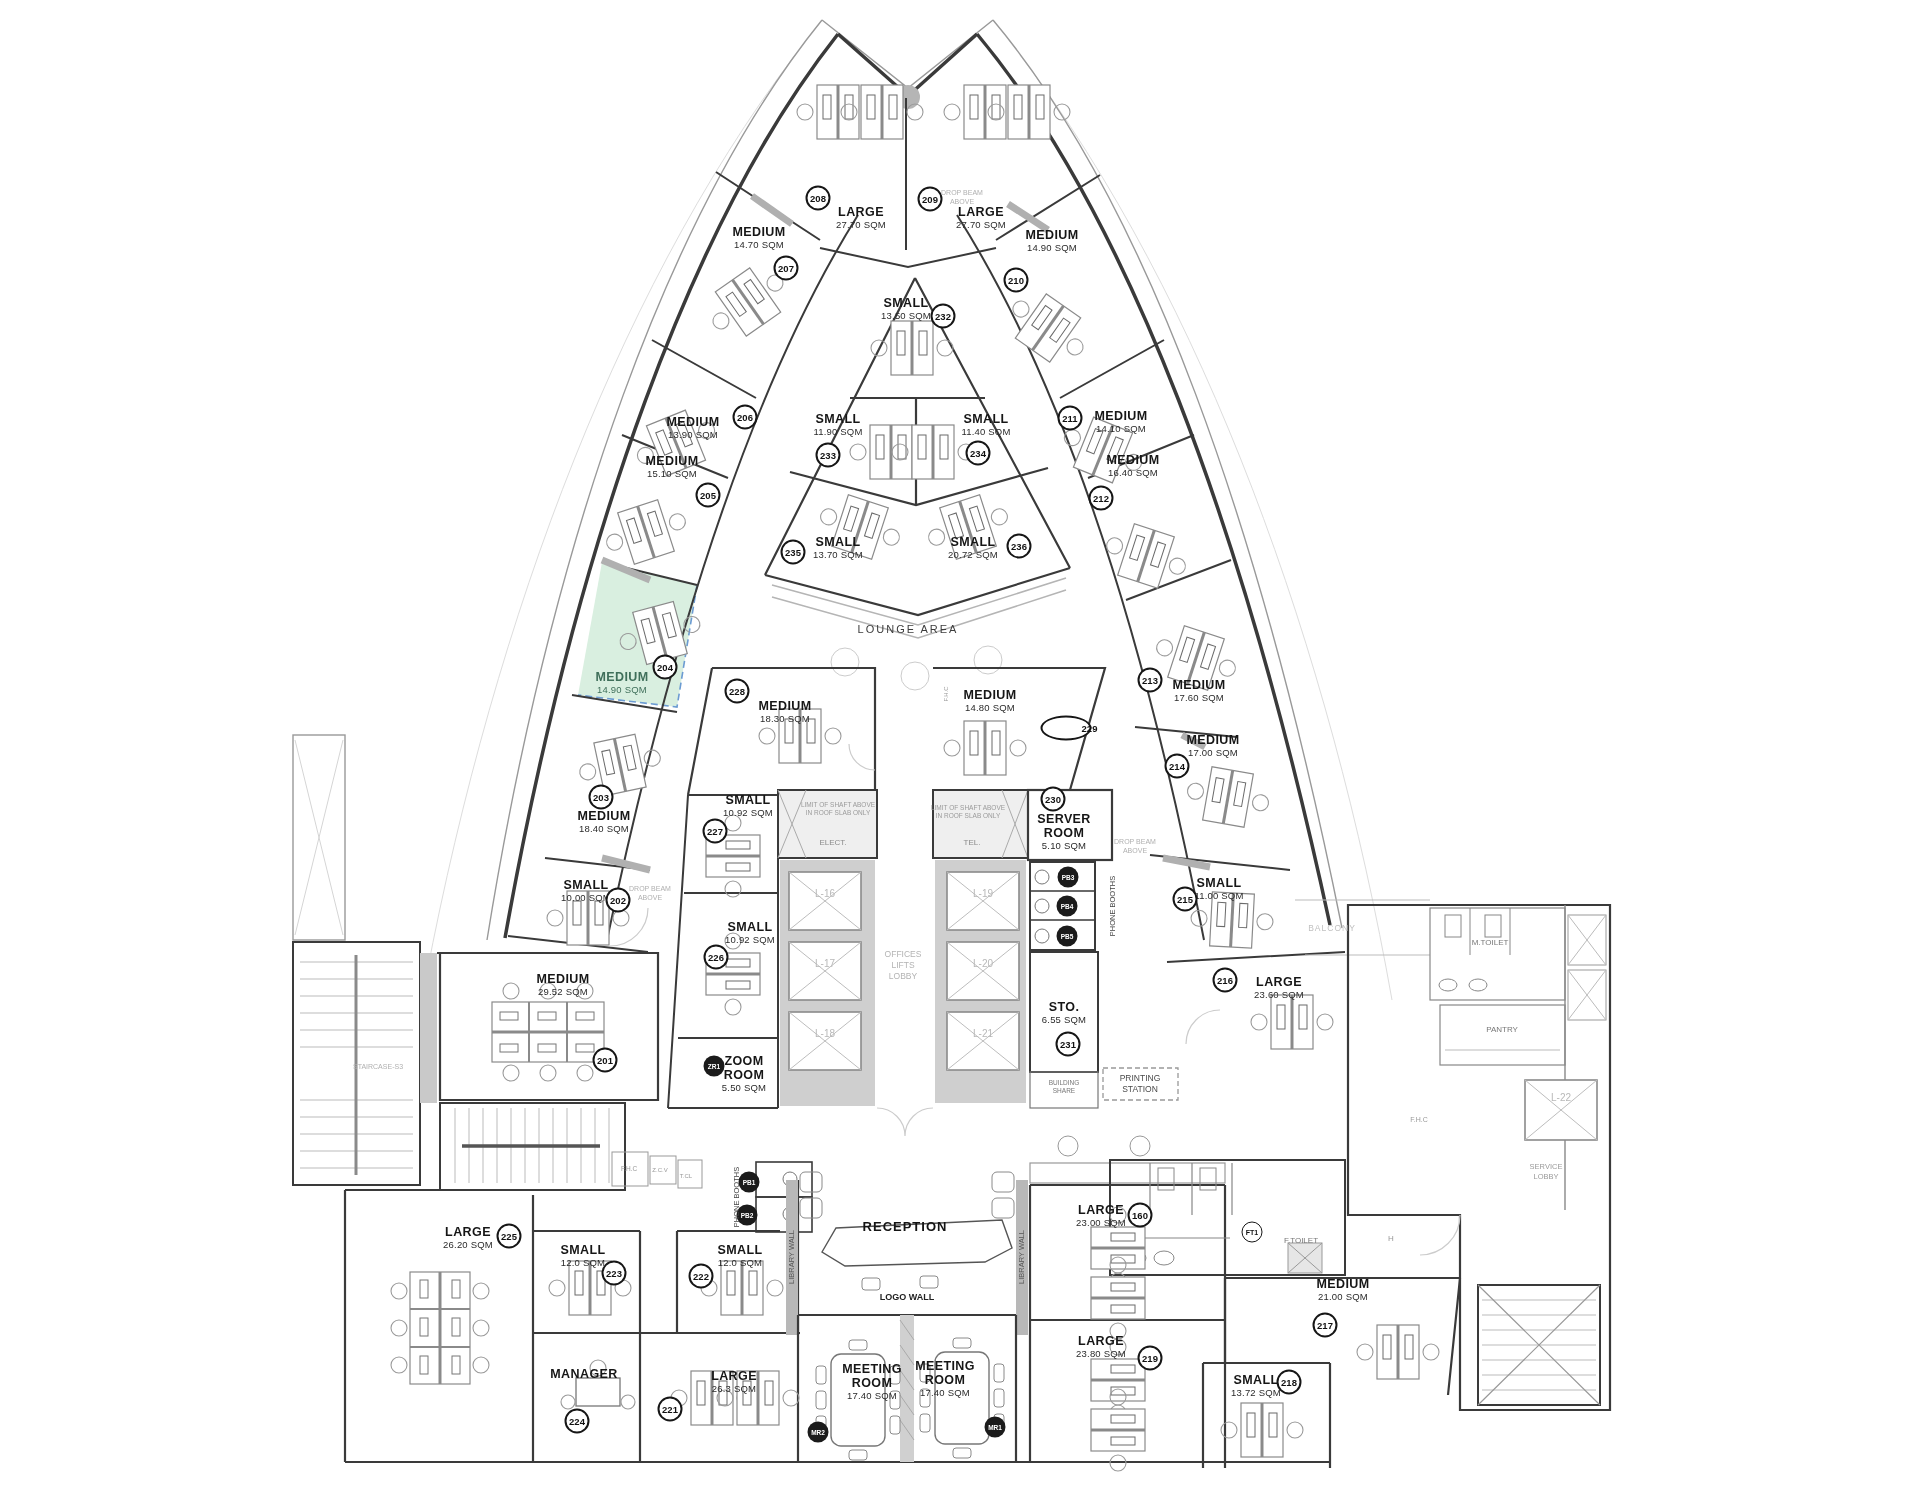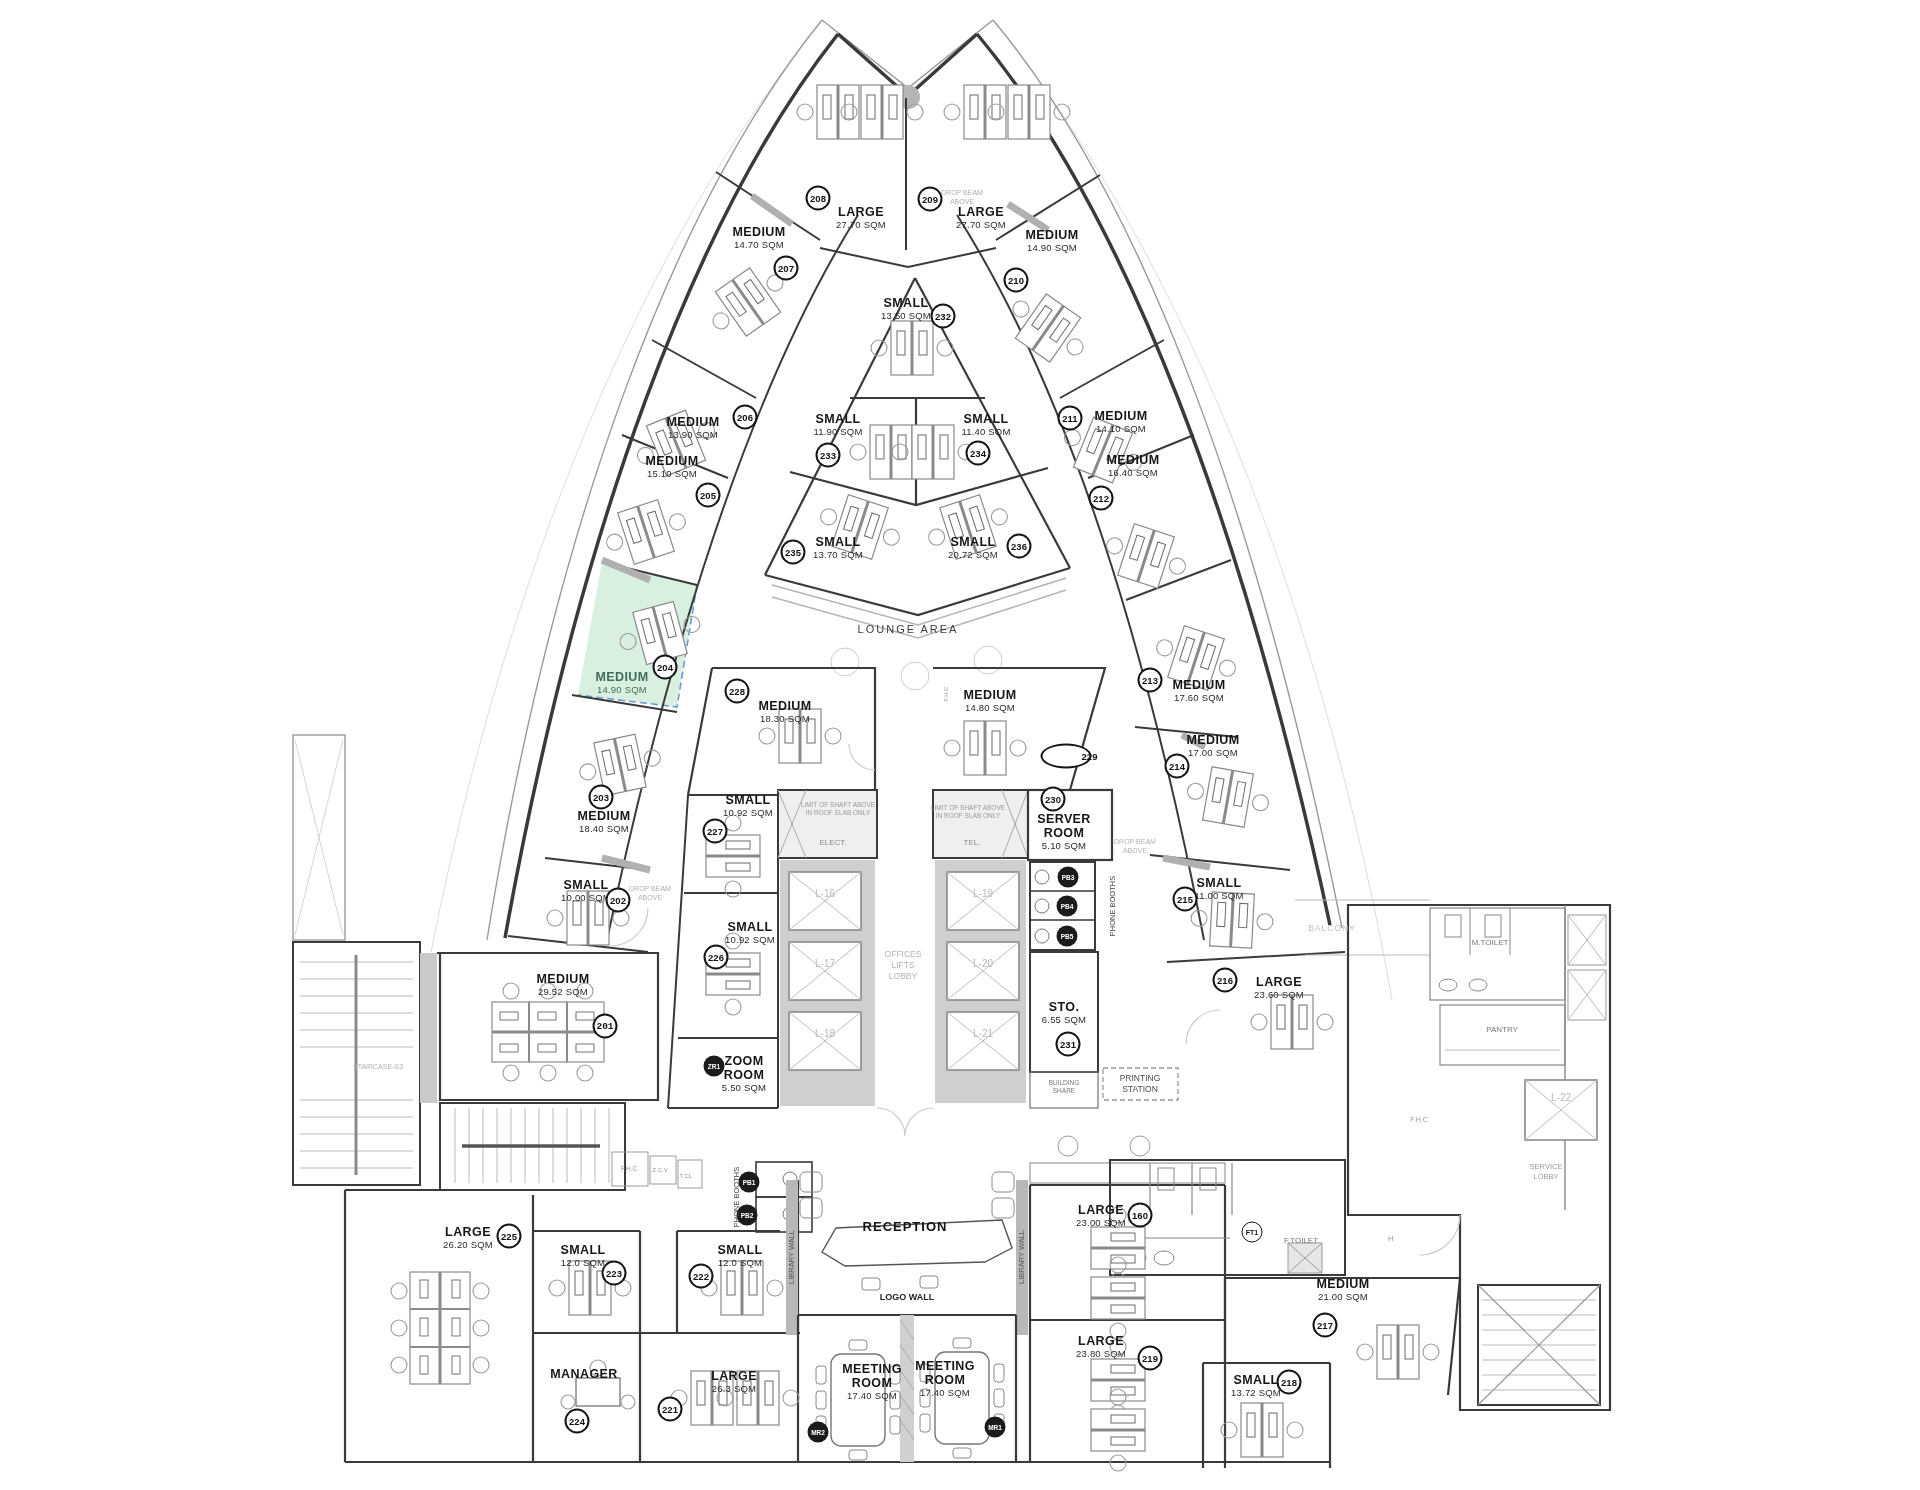--- a/index.html
+++ b/index.html
@@ -323,21 +323,21 @@
       <div class="num" style="left: 1150px; top: 680px; transform: translate(-50%, -50%);">213</div>
       <div class="lbl" style="left: 785px; top: 712px; transform: translate(-50%, -50%);">
         <div class="rname">MEDIUM</div>
         <div class="rarea">18.30 SQM</div>
       </div>
       <div class="num" style="left: 737px; top: 691px; transform: translate(-50%, -50%);">228</div>
       <div class="lbl" style="left: 990px; top: 701px; transform: translate(-50%, -50%);">
         <div class="rname">MEDIUM</div>
         <div class="rarea">14.80 SQM</div>
       </div>
-      <div class="num" style="left: 1066px; top: 756px; transform: translate(-50%, -50%); padding-left: 47px;">229</div>
+      <div class="num" style="left: 1066px; top: 728px; transform: translate(-50%, -50%); padding-left: 47px;">229</div>
       <div class="lbl" style="left: 1213px; top: 746px; transform: translate(-50%, -50%);">
         <div class="rname">MEDIUM</div>
         <div class="rarea">17.00 SQM</div>
       </div>
       <div class="num" style="left: 1177px; top: 766px; transform: translate(-50%, -50%);">214</div>
       <div class="lbl" style="left: 604px; top: 822px; transform: translate(-50%, -50%);">
         <div class="rname">MEDIUM</div>
         <div class="rarea">18.40 SQM</div>
       </div>
       <div class="num" style="left: 601px; top: 797px; transform: translate(-50%, -50%);">203</div>
@@ -364,21 +364,21 @@
       <div class="num" style="left: 1185px; top: 899px; transform: translate(-50%, -50%);">215</div>
       <div class="lbl" style="left: 750px; top: 933px; transform: translate(-50%, -50%);">
         <div class="rname">SMALL</div>
         <div class="rarea">10.92 SQM</div>
       </div>
       <div class="num" style="left: 716px; top: 957px; transform: translate(-50%, -50%);">226</div>
       <div class="lbl" style="left: 563px; top: 985px; transform: translate(-50%, -50%);">
         <div class="rname">MEDIUM</div>
         <div class="rarea">29.52 SQM</div>
       </div>
-      <div class="num" style="left: 605px; top: 1026px; transform: translate(-50%, -50%); font-family: Liberation Mono, monospace;">201</div>
+      <div class="num" style="left: 605px; top: 1060px; transform: translate(-50%, -50%);">201</div>
       <div class="lbl" style="left: 1279px; top: 988px; transform: translate(-50%, -50%);">
         <div class="rname">LARGE</div>
         <div class="rarea">23.60 SQM</div>
       </div>
       <div class="num" style="left: 1225px; top: 980px; transform: translate(-50%, -50%);">216</div>
       <div class="lbl" style="left: 1064px; top: 1013px; transform: translate(-50%, -50%);">
         <div class="rname">STO.</div>
         <div class="rarea">6.55 SQM</div>
       </div>
       <div class="num" style="left: 1068px; top: 1044px; transform: translate(-50%, -50%);">231</div>

